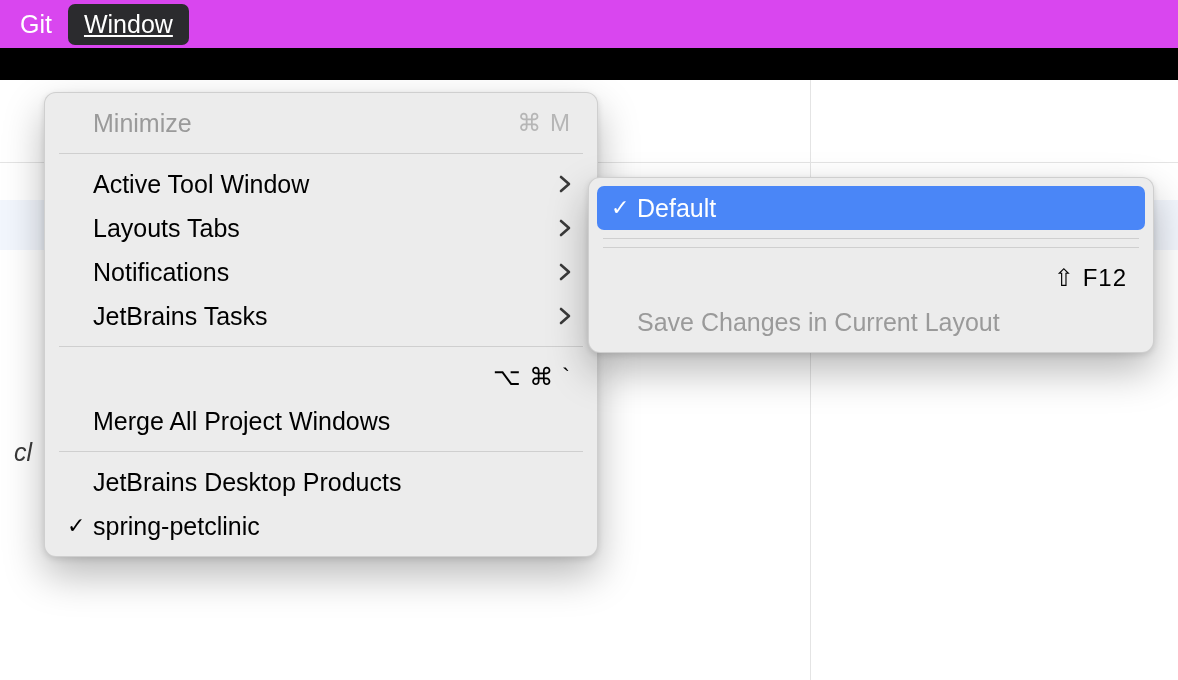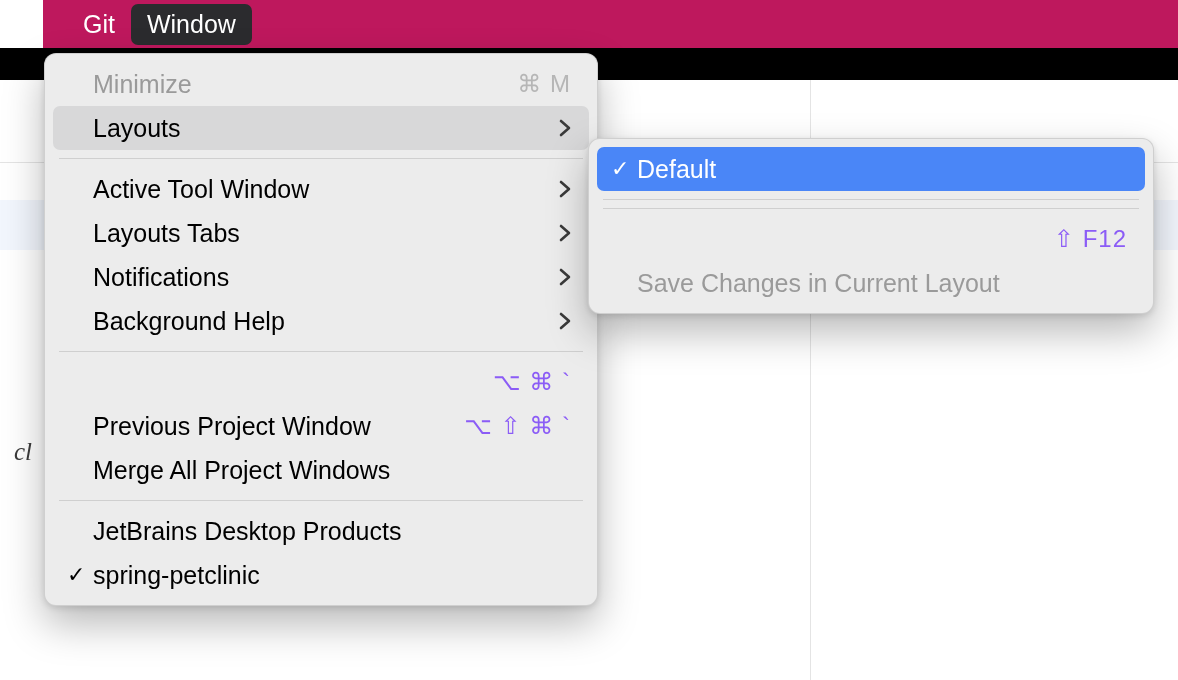--- a/index.html
+++ b/index.html
@@ -8,36 +8,35 @@
     font-family: -apple-system, "Helvetica Neue", Arial, sans-serif;
     font-size: 24px;
     background: #ffffff;
     color: #000;
     position: relative;
   }
   .menubar {
     position: absolute;
     top: 0; left: 0; right: 0;
     height: 48px;
-    background: #be185d;
+    background: #d946ef;
     display: flex;
     align-items: center;
-    padding-left: 24px;
+    padding-left: 4px;
     z-index: 1;
-    margin-left: 43px;
   }
   .menubar-item {
     color: #fff;
     font-size: 25px;
     font-weight: 500;
     padding: 6px 16px;
     border-radius: 7px;
     cursor: default;
   }
-  .menubar-item.open { background: #2b2b2e; }
+  .menubar-item.open { background: #2b2b2e; text-decoration: underline; }
   .black-strip {
     position: absolute;
     top: 48px; left: 0; right: 0;
     height: 32px;
     background: #000;
     z-index: 1;
   }
   .editor-bg {
     position: absolute;
     top: 80px; left: 0; right: 0; bottom: 0;
@@ -61,33 +60,34 @@
     position: absolute;
     top: 162px;
     left: 0; right: 0;
     height: 1px;
     background: #e4e4e4;
   }
   .editor-text {
     position: absolute;
     left: 14px;
     top: 438px;
-    font-family: Liberation Serif, serif;
+    font-family: Liberation Sans, sans-serif;
     font-style: italic;
     font-size: 25px;
     color: #3b3b3b;
   }
   .menu {
     position: absolute;
     background: #ececec;
     border: 1px solid rgba(0,0,0,0.12);
     border-radius: 12px;
     box-shadow: 0 18px 40px rgba(0,0,0,0.28), 0 2px 6px rgba(0,0,0,0.12);
     padding: 8px 0;
     z-index: 10;
+    margin-top: 39px;
   }
   .menu-primary { top: 53px; left: 44px; width: 554px; }
   .menu-sub     { top: 138px; left: 588px; width: 566px; z-index: 11; }
   .menu-sep {
     height: 1px;
     background: #cfcfcf;
     margin: 8px 14px;
   }
   .menu-item {
     display: flex;
@@ -109,21 +109,21 @@
     line-height: 1;
   }
   .menu-item .label {
     flex: 0 1 auto;
     font-size: 25px;
     white-space: nowrap;
   }
   .menu-item .spacer { flex: 1 1 auto; }
   .menu-item .shortcut {
     font-size: 24px;
-    color: #8b5cf6;
+    color: #000000;
     letter-spacing: 1px;
     white-space: nowrap;
   }
   .menu-item.disabled .shortcut { color: #b6b6b6; }
   .menu-item .chevron {
     width: 22px;
     text-align: right;
   }
   .menu-item .chevron svg { display: block; margin-left: auto; }
 </style>
@@ -145,30 +145,20 @@
 <div class="menu menu-primary">
 
   <div class="menu-item disabled">
     <span class="check"></span>
     <span class="label">Minimize</span>
     <span class="spacer"></span>
     <span class="shortcut">⌘ M</span>
   </div>
 
 
-  <div class="menu-item highlight">
-    <span class="check"></span>
-    <span class="label">Layouts</span>
-    <span class="spacer"></span>
-    <span class="chevron">
-      <svg width="12" height="18" viewBox="0 0 12 18">
-          <path d="M2 2 L10 9 L2 16" fill="none" stroke="#3a3a3a" stroke-width="2.6" stroke-linecap="round" stroke-linejoin="round"></path>
-        </svg>
-    </span>
-  </div>
 
   <div class="menu-sep"></div>
 
   <div class="menu-item">
     <span class="check"></span>
     <span class="label">Active Tool Window</span>
     <span class="spacer"></span>
     <span class="chevron">
       <svg width="12" height="18" viewBox="0 0 12 18">
           <path d="M2 2 L10 9 L2 16" fill="none" stroke="#3a3a3a" stroke-width="2.6" stroke-linecap="round" stroke-linejoin="round"></path>
@@ -193,43 +183,37 @@
     <span class="spacer"></span>
     <span class="chevron">
       <svg width="12" height="18" viewBox="0 0 12 18">
           <path d="M2 2 L10 9 L2 16" fill="none" stroke="#3a3a3a" stroke-width="2.6" stroke-linecap="round" stroke-linejoin="round"></path>
         </svg>
     </span>
   </div>
 
   <div class="menu-item">
     <span class="check"></span>
-    <span class="label">Background Help</span>
+    <span class="label">JetBrains Tasks</span>
     <span class="spacer"></span>
     <span class="chevron">
       <svg width="12" height="18" viewBox="0 0 12 18">
           <path d="M2 2 L10 9 L2 16" fill="none" stroke="#3a3a3a" stroke-width="2.6" stroke-linecap="round" stroke-linejoin="round"></path>
         </svg>
     </span>
   </div>
 
   <div class="menu-sep"></div>
 
   <div class="menu-item">
     <span class="check"></span>
     <span class="spacer"></span>
     <span class="shortcut">⌥ ⌘ `</span>
   </div>
 
-  <div class="menu-item">
-    <span class="check"></span>
-    <span class="label">Previous Project Window</span>
-    <span class="spacer"></span>
-    <span class="shortcut">⌥ ⇧ ⌘ `</span>
-  </div>
 
   <div class="menu-item">
     <span class="check"></span>
     <span class="label">Merge All Project Windows</span>
     <span class="spacer"></span>
   </div>
 
   <div class="menu-sep"></div>
 
   <div class="menu-item">

